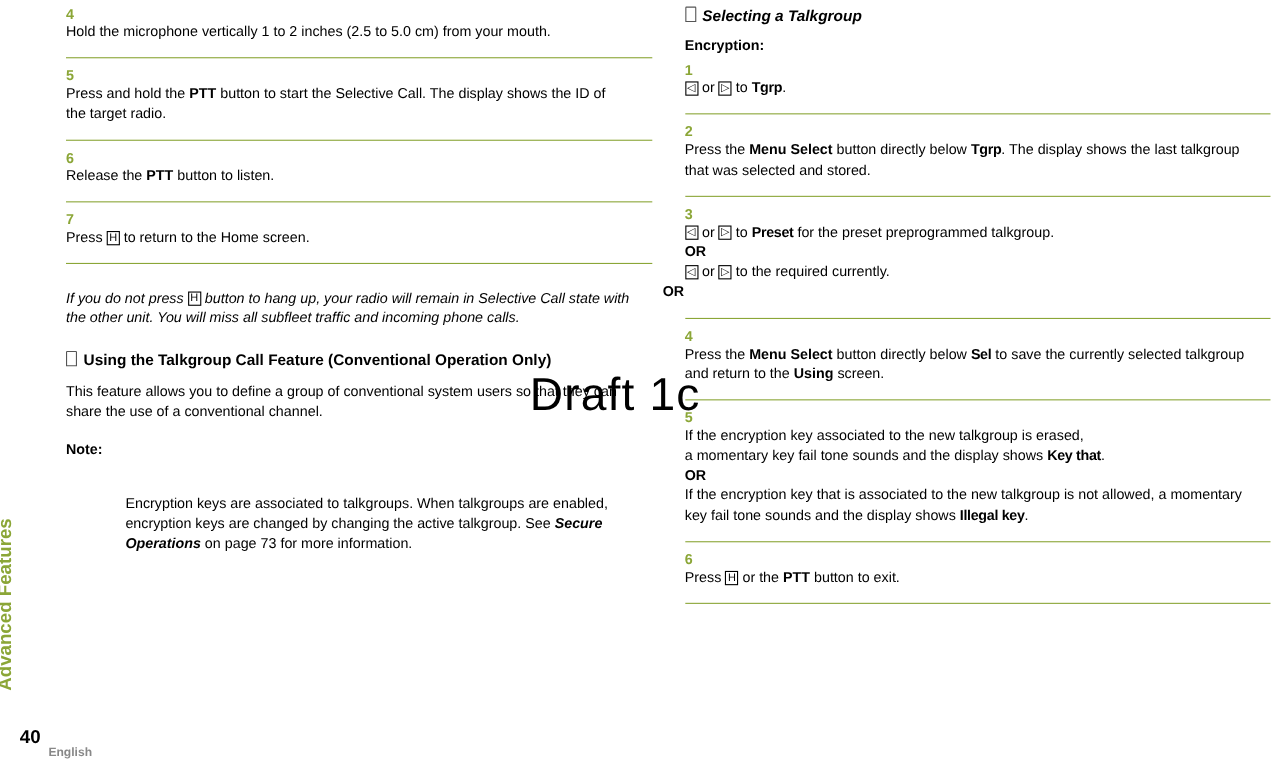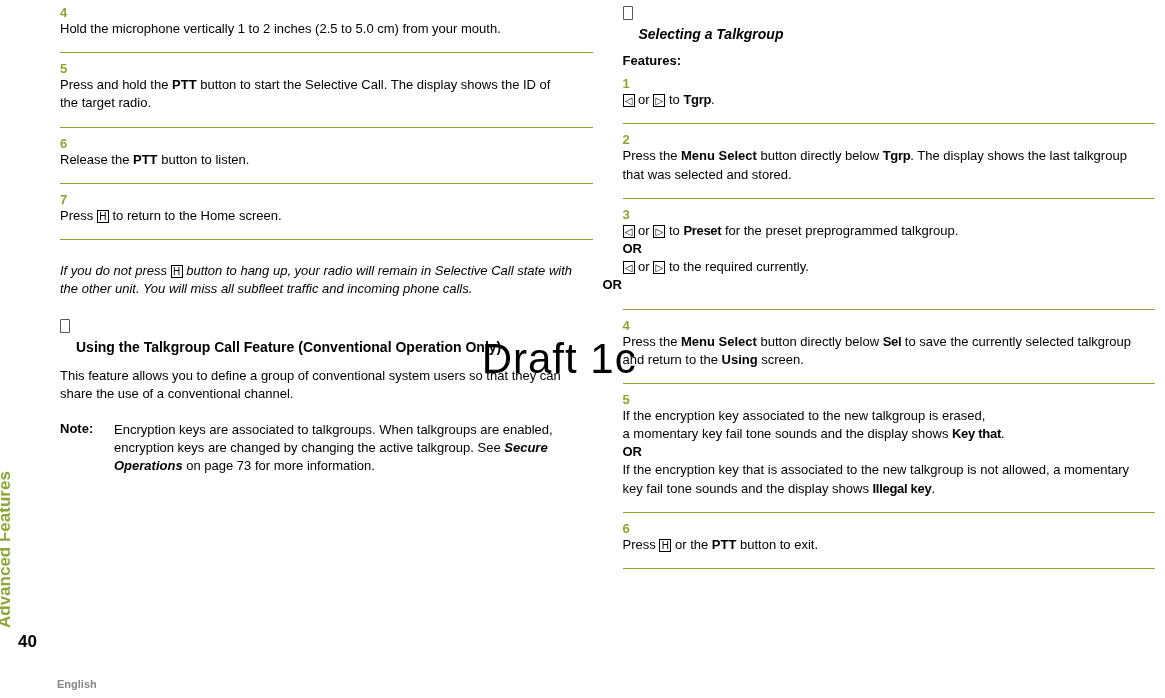--- a/index.html
+++ b/index.html
@@ -27,29 +27,29 @@
       left: 15px;
       transform: rotate(-90deg);
       transform-origin: left bottom;
       color: #8BA637;
       font-weight: bold;
       font-size: 17px;
       white-space: nowrap;
     }
     .page-number {
       position: absolute;
-      bottom: 46px;
+      bottom: 18px;
       left: 18px;
       font-weight: bold;
       font-size: 17px;
     }
     .english-label {
       position: absolute;
       bottom: 8px;
-      left: 57px;
+      left: 44px;
       font-size: 11px;
       color: #888;
       font-weight: bold;
     }
     .columns {
       display: flex;
       flex: 1;
       padding: 5px 10px 30px 10px;
       gap: 30px;
       justify-content: space-between;
@@ -100,37 +100,37 @@
       display: inline-block;
       width: 10px;
       height: 14px;
       border: 1px solid #555;
       border-radius: 1px 1px 0 0;
       margin-top: 1px;
       flex-shrink: 0;
     }
     .section-text {
       line-height: 1.3;
-      margin-top: 20px;
     }
     .body-para {
       line-height: 1.4;
       margin-bottom: 14px;
     }
     .note-block {
       display: flex;
       margin-top: 4px;
     }
     .note-label {
       font-weight: bold;
       width: 54px;
       flex-shrink: 0;
     }
     .note-content {
       line-height: 1.4;
+      margin-top: 48px;
     }
     .bold { font-weight: bold; }
     .italic-bold { font-style: italic; font-weight: bold; }
     .ui-term { font-family: Arial; font-weight: bold; letter-spacing: -0.3px; }
     .symbol-box {
       display: inline-block;
       border: 1px solid #000;
       font-size: 10px;
       padding: 0 1px;
       line-height: 11px;
@@ -216,21 +216,21 @@
       </div>
     </div>
 
     <div class="col">
 
       <div class="section-heading">
         <span class="section-icon"></span>
         <span class="section-text italic-bold" style="font-style:italic">Selecting a Talkgroup</span>
       </div>
 
-      <div class="bold" style="margin-bottom:8px">Features:</div>
+      <div class="bold" style="margin-bottom:8px">Encryption:</div>
 
       <div class="step">
         <span class="step-num">1</span>
         <span class="step-body">
           <span class="symbol-box">◁</span><span> or </span><span class="symbol-box">▷</span><span> to </span><span class="ui-term">Tgrp</span><span>.</span>
         </span>
       </div>
       <div class="underline-rule"></div>
 
       <div class="step">

